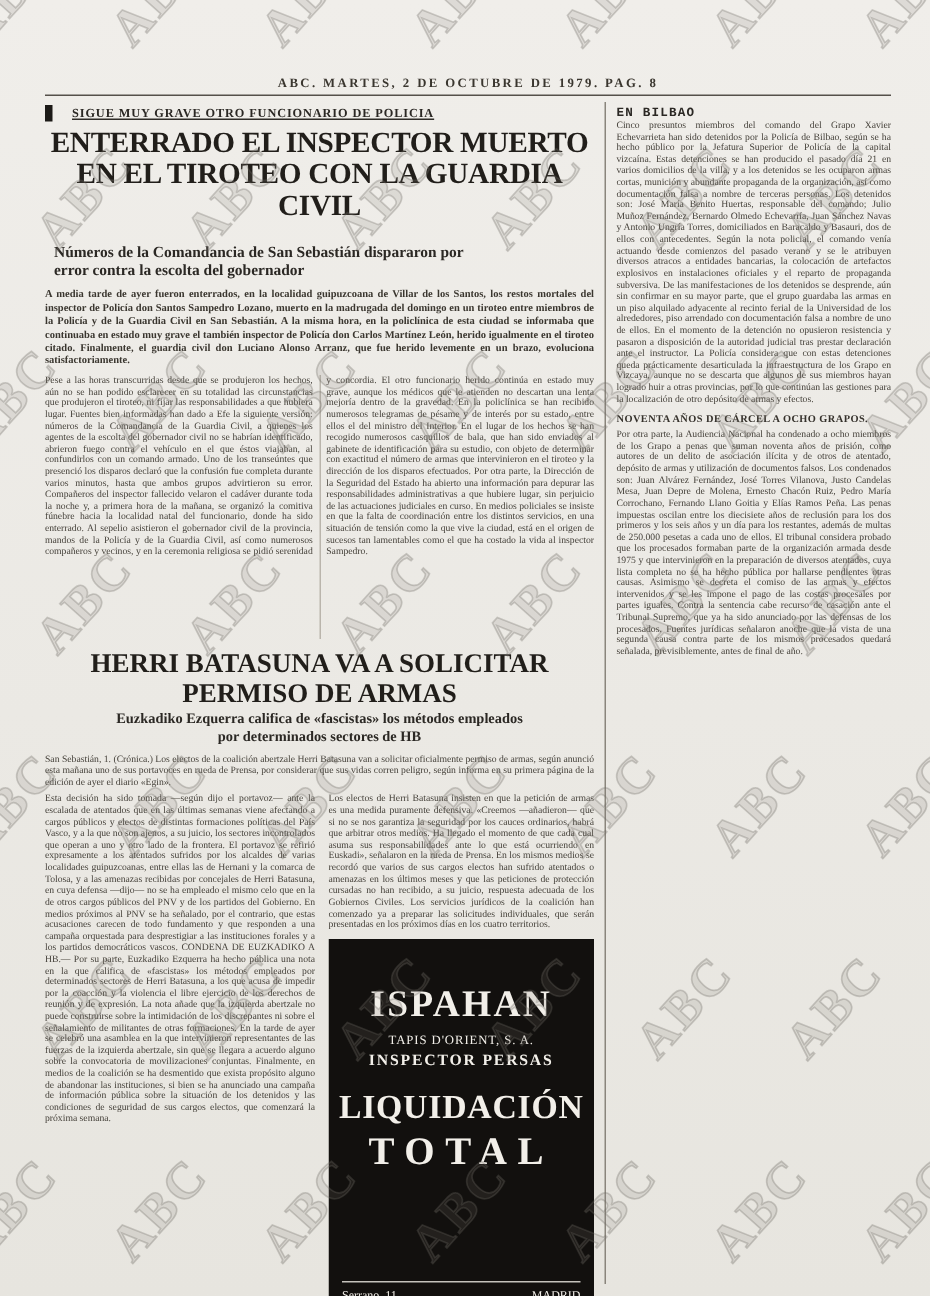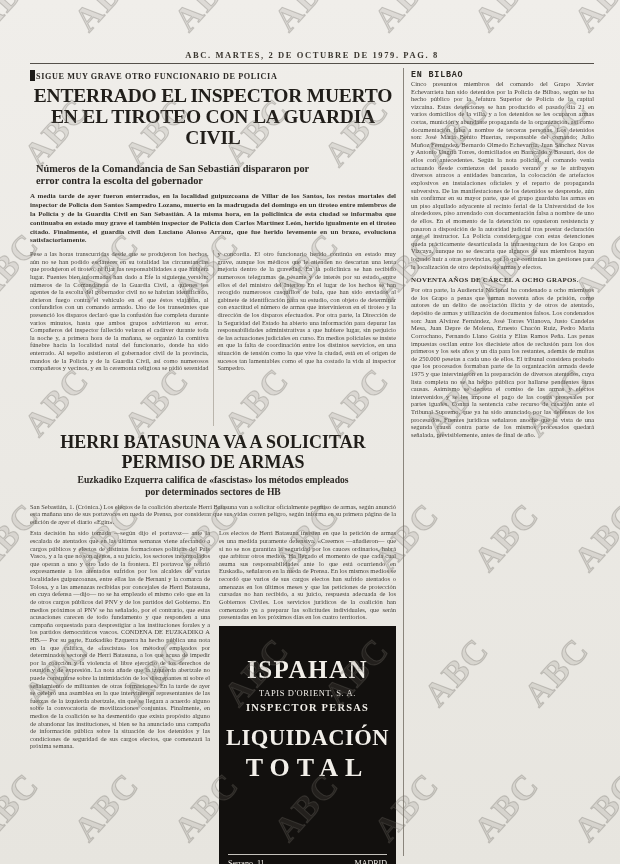--- a/index.html
+++ b/index.html
@@ -11,21 +11,21 @@
   
   .masthead{position:absolute;top:50px;left:32px;right:28px;text-align:center;
     font-size:8.5px;font-weight:bold;letter-spacing:1.6px;color:#3a362f;}
   .masthead-rule{position:absolute;top:63px;left:30px;right:26px;border-top:1px solid #55504a;}
   
   .content{position:absolute;top:68px;left:30px;right:26px;bottom:8px;display:flex;gap:7px;z-index:1;}
   .col-left{width:366px;flex:0 0 auto;}
   .vrule{width:1px;background:#8a857c;}
   .col-right{flex:1;min-width:0;}
   
-  .kicker-row{display:flex;align-items:flex-end;gap:1px;margin-top:2px;}
+  .kicker-row{display:flex;align-items:center;gap:13px;margin-top:2px;text-decoration:underline;}
   .kicker-bar{width:5px;height:11px;background:#1c1a17;flex:0 0 auto;}
   .kicker{font-size:8.2px;font-weight:bold;letter-spacing:0.6px;color:#2b2824;}
   h1{margin:5px 0 2px;font-size:19.5px;line-height:1.07;text-align:center;font-weight:bold;
      letter-spacing:-0.2px;white-space:pre-line;color:#211e1a;}
   .subhead1{font-size:10.3px;font-weight:bold;text-align:left;line-height:1.25;margin:14px 6px 4px;
      white-space:pre-line;color:#2b2824;}
   .lead{font-size:7px;font-weight:bold;text-align:justify;line-height:1.26;margin:2px 0 5px;color:#3a362f;}
   .body{font-size:6.45px;line-height:1.18;text-align:justify;color:#45413a;filter:blur(0.22px);}
   .two-col{column-count:2;column-gap:9px;column-rule:1px solid #bab5ac;height:176px;overflow:hidden;}
   

